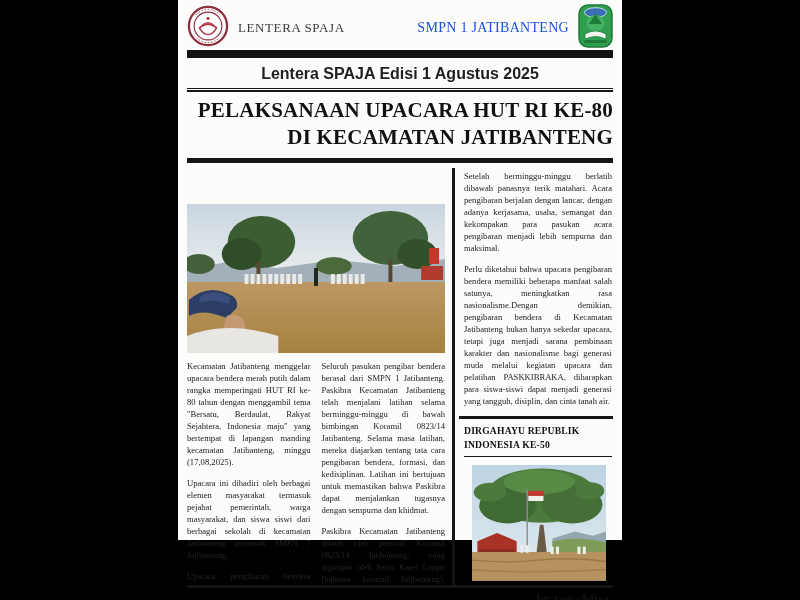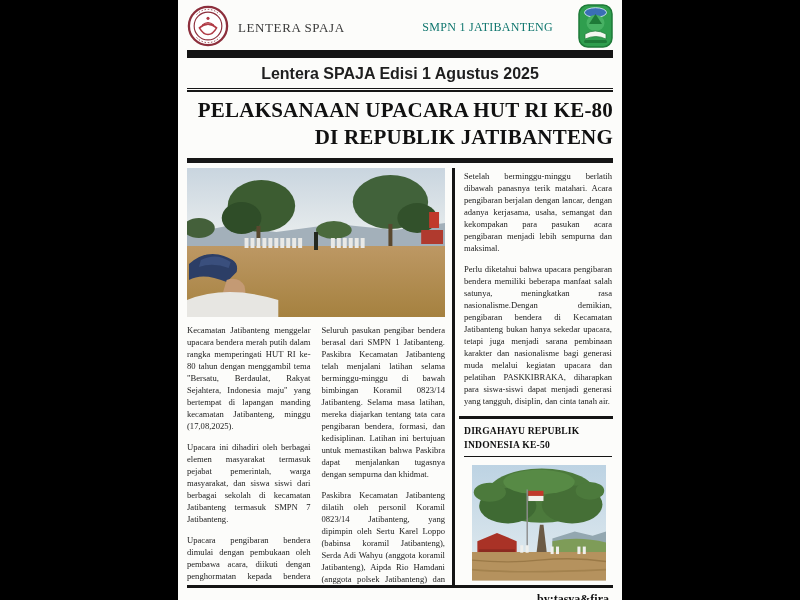--- a/index.html
+++ b/index.html
@@ -1,38 +1,38 @@
 <!DOCTYPE html>
 <html><head>
 <meta charset="utf-8">
 <style>
   * { margin:0; padding:0; box-sizing:border-box; }
   html,body { width:800px; height:600px; }
   body { background:#000; font-family:"Liberation Serif", serif; color:#1c1c1c; position:relative; overflow:hidden; }
 
-  .page { position:absolute; left:178px; top:0; width:444px; height:600px; background:#fcfcfa; padding:0 9px; }
+  .page { position:absolute; left:178px; top:0; width:444px; height:540px; background:#fcfcfa; padding:0 9px; }
 
   
   .hdr { display:flex; align-items:center; gap:9px; padding-top:5px; height:50px; }
   .hdr .brand { font-size:13px; letter-spacing:.6px; color:#3a3a3a; }
   .hdr .spacer { flex:1; }
-  .hdr .school { font-size:12px; letter-spacing:.3px; color:#0f766e; margin-right:16px; }
+  .hdr .school { font-size:14px; letter-spacing:.3px; color:#1d4ed8; margin-right:0; }
 
   .blackbar { height:8px; background:#141414; }
 
   .edition { text-align:center; font-family:"Liberation Sans", sans-serif; font-weight:bold; font-size:16px; color:#1f1f1f; margin:7px 0 5px; }
 
   .dbl { height:4px; border-top:1.5px solid #161616; border-bottom:2.5px solid #161616; }
   .dbl.thick { border-top-width:2px; border-bottom-width:3px; }
 
   .headline { text-align:right; font-weight:bold; font-size:21px; line-height:1.28; padding:5px 0 7px; color:#111; letter-spacing:.2px; }
 
   
   .main { display:flex; margin-top:5px; height:417px; }
-  .left { flex:0 0 258px; display:flex; flex-direction:column; }
+  .left { flex:0 0 258px; display:flex; flex-direction:column;margin-top:36px; }
   .photo1 { height:149px; margin-bottom:7px; overflow:hidden; }
   .photo1 svg, .photo2 svg { display:block; width:100%; height:100%; }
   .cols { display:flex; gap:11px; flex:1; overflow:hidden; }
   .col { flex:1; font-size:8.6px; line-height:1.4; text-align:justify; color:#222; }
   .col p, .right p { margin-bottom:9px; }
 
   .vdivider { width:3px; background:#141414; margin:0 4px 0 7px; }
 
   .right { flex:1; display:flex; flex-direction:column; font-size:8.6px; line-height:1.4; text-align:justify; color:#222; padding:2px 1px 0 5px; overflow:hidden; }
   .rule-thick { border-top:3px solid #141414; margin:0 -1px 4px -5px; }
@@ -77,21 +77,21 @@
     </span>
   </div>
 
   <div class="blackbar"></div>
 
   <div class="edition">Lentera SPAJA Edisi 1 Agustus 2025</div>
 
   <div class="dbl"></div>
   <div class="headline">
     <div>PELAKSANAAN UPACARA HUT RI KE-80</div>
-    <div>DI REPUBLIK JATIBANTENG</div>
+    <div>DI KECAMATAN JATIBANTENG</div>
   </div>
   <div class="dbl thick"></div>
 
   <div class="main">
 
     <div class="left">
       <div class="photo1">
         <svg viewBox="0 0 260 149" preserveAspectRatio="none">
           <defs>
             <linearGradient id="sky1" x1="0" y1="0" x2="0" y2="1">

